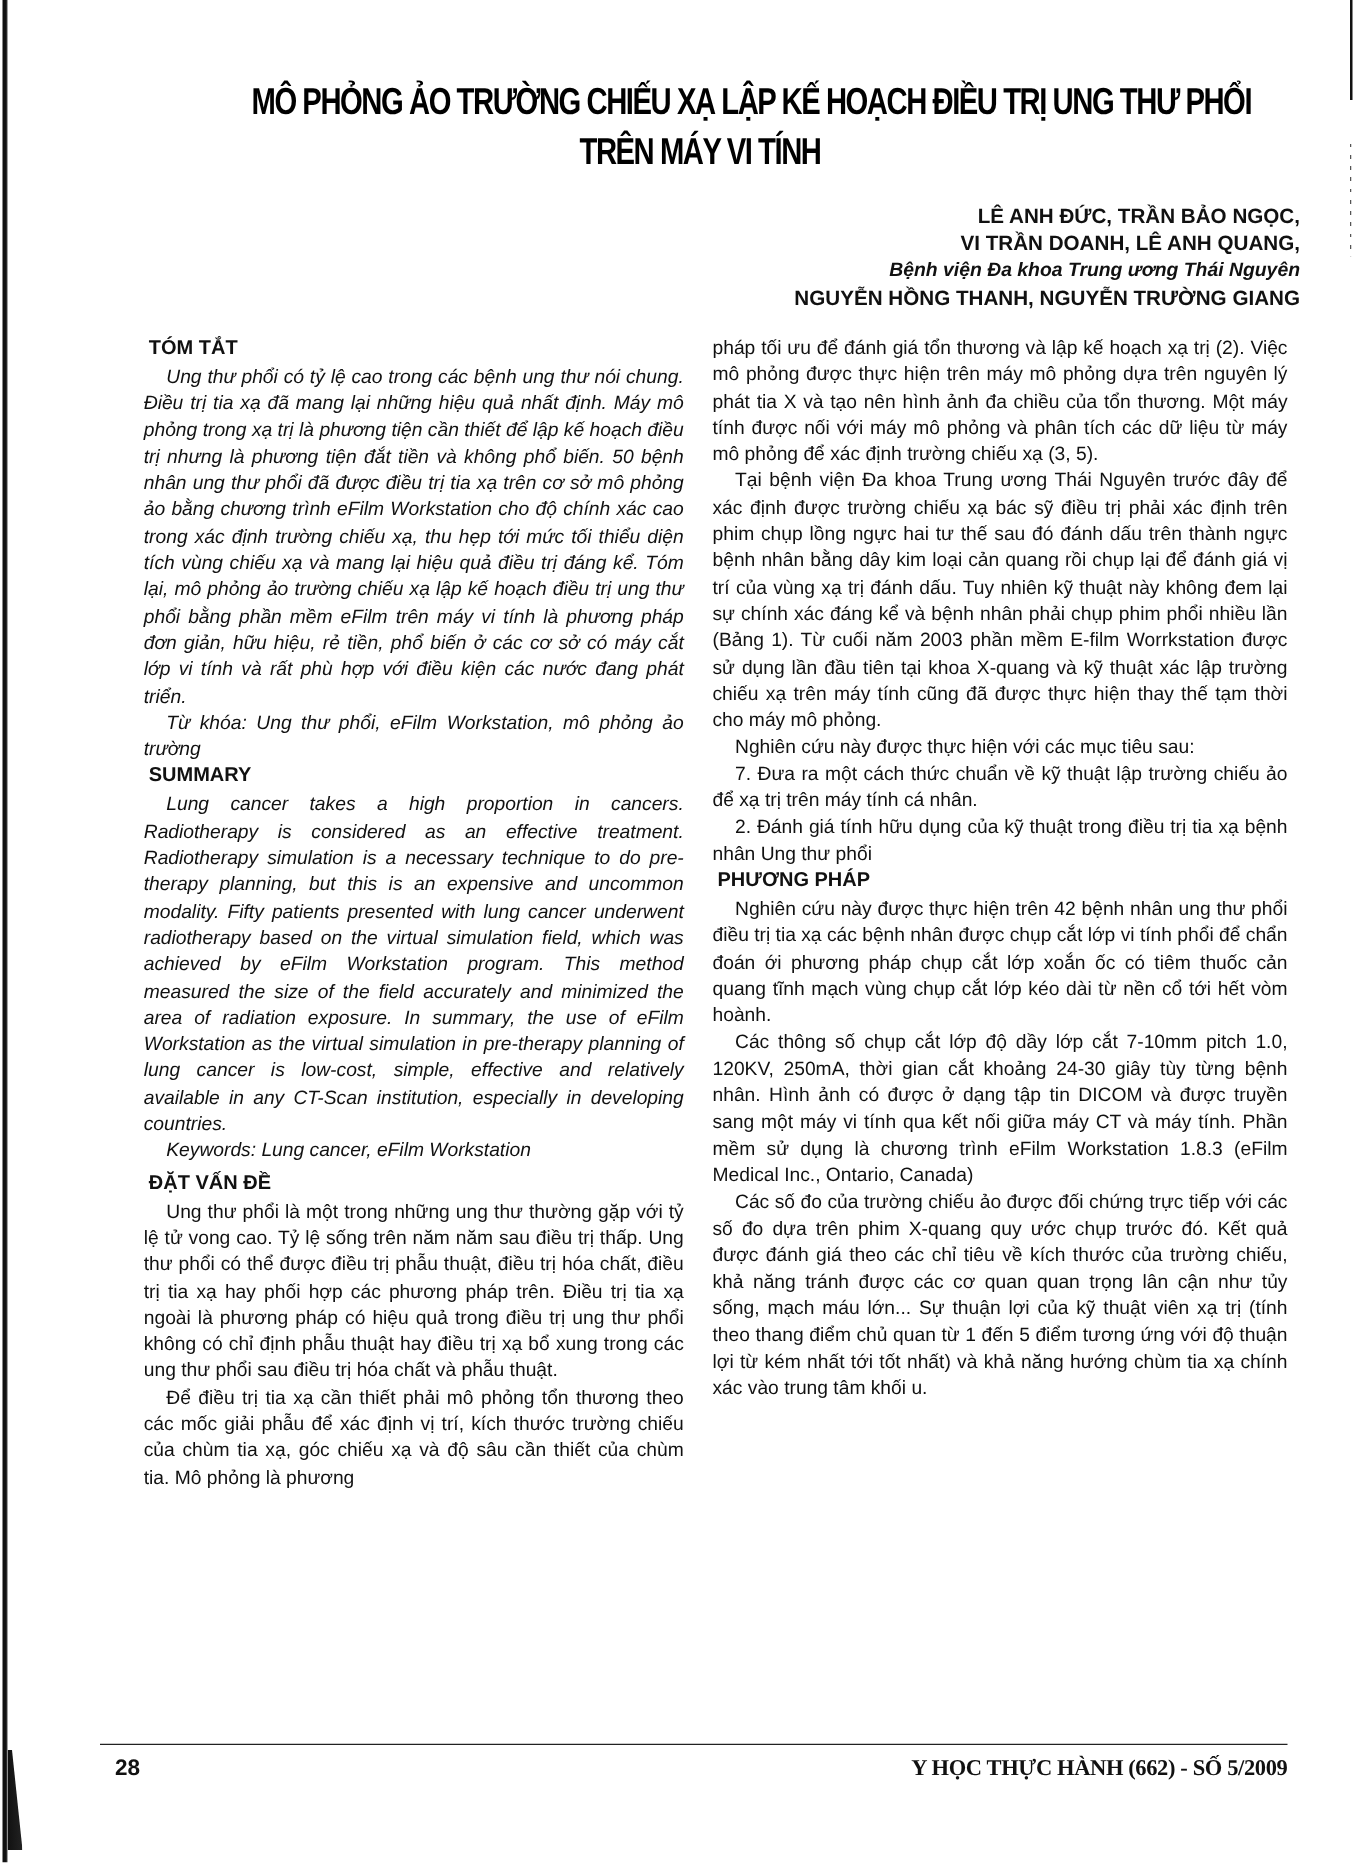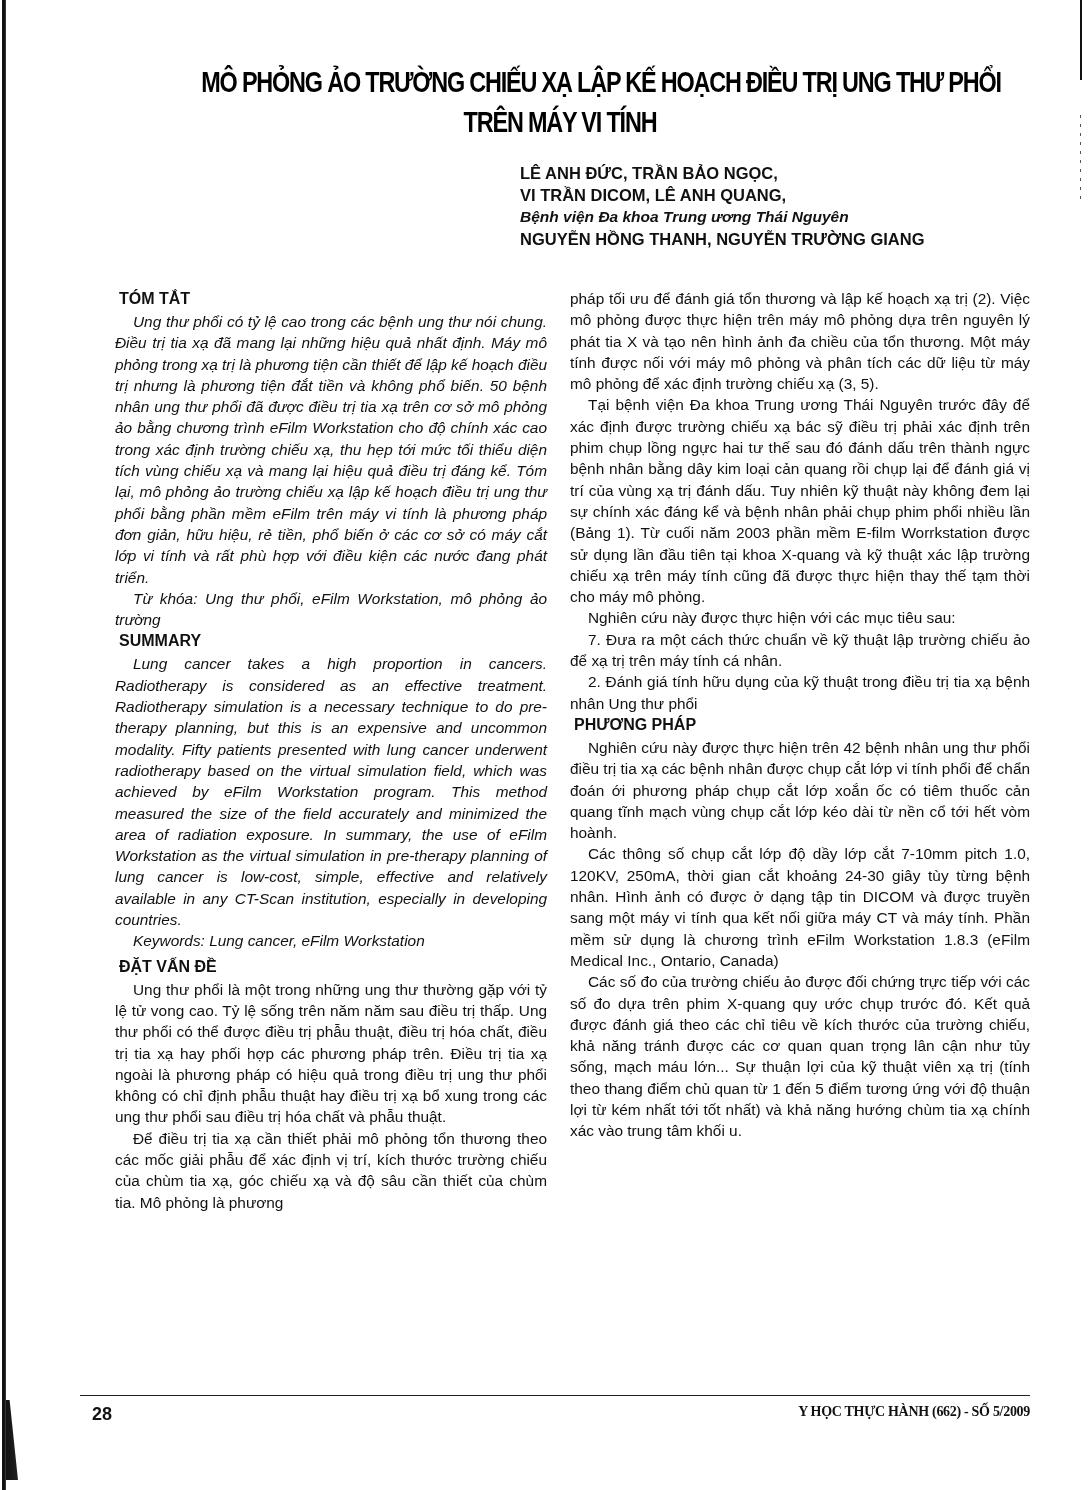--- a/index.html
+++ b/index.html
@@ -29,66 +29,66 @@
       position: absolute; left: 100px; top: 62px; width: 920px;
       text-align: center;
       font-family: "Liberation Sans", sans-serif; font-weight: bold;
       font-size: 30px; line-height: 40px; letter-spacing: -1.5px;
       transform: scaleX(0.78); transform-origin: center top;
       color: #000;
     }
     .title .tline { display: block; white-space: nowrap; }
     .authors {
       position: absolute; left: 520px; top: 162px; width: 520px;
-      text-align: left; font-weight: bold; font-size: 16.5px; line-height: 22px;
+      text-align: right; font-weight: bold; font-size: 16.5px; line-height: 22px;
     }
     .authors .aline { display: block; white-space: nowrap; }
     .authors .affil { font-style: italic; font-size: 15.5px; }
     .col {
-      position: absolute; top: 288px; width: 432px;
+      position: absolute; top: 268px; width: 432px;
       font-size: 15.4px; line-height: 21.3px; text-align: justify;
     }
     .col.left { left: 115px; }
     .col.right { left: 570px; width: 460px; }
     .heading {
       font-weight: bold; font-size: 16px; margin: 0 0 1px 4px; line-height: 22px;
     }
     .para { margin: 0; text-indent: 18px; }
     .para.noindent { text-indent: 0; }
     .italic { font-style: italic; }
     .gap { height: 4px; }
     .footer-rule {
       position: absolute; left: 80px; top: 1395px; width: 950px; height: 1px; background: #222;
     }
     .footer-page {
       position: absolute; left: 92px; top: 1404px;
       font-family: Liberation Sans, sans-serif; font-weight: bold; font-size: 18px;
     }
     .footer-journal {
       position: absolute; right: 60px; top: 1404px;
-      font-family: "Liberation Serif", serif; font-weight: bold; font-size: 14px;
+      font-family: "Liberation Serif", serif; font-weight: bold; font-size: 18px;
       letter-spacing: -0.3px;
     }
   </style>
 </head>
 <body>
 
 <div class="edge-left"></div>
 <div class="edge-left-tail"></div>
 <div class="edge-right"></div>
 <div class="edge-right-dots"></div>
 
 <div class="title">
   <span class="tline">MÔ PHỎNG ẢO TRƯỜNG CHIẾU XẠ LẬP KẾ HOẠCH ĐIỀU TRỊ  UNG THƯ PHỔI</span>
   <span class="tline">TRÊN MÁY VI TÍNH</span>
 </div>
 
 <div class="authors">
   <span class="aline">LÊ ANH ĐỨC, TRẦN BẢO NGỌC,</span>
-  <span class="aline">VI TRẦN DICOM, LÊ ANH QUANG,</span>
+  <span class="aline">VI TRẦN DOANH, LÊ ANH QUANG,</span>
   <span class="aline affil">Bệnh viện Đa khoa Trung ương Thái Nguyên</span>
   <span class="aline">NGUYỄN HỒNG THANH,  NGUYỄN TRƯỜNG GIANG</span>
 </div>
 
 <div class="col left">
   <div class="heading">TÓM TẮT</div>
   <p class="para italic">Ung thư phổi có tỷ lệ cao trong các bệnh ung thư nói chung. Điều trị tia xạ đã mang lại những hiệu quả nhất định. Máy mô phỏng trong xạ trị là phương tiện cần thiết để lập kế hoạch điều trị nhưng là phương tiện đắt tiền và không phổ biến. 50 bệnh nhân ung thư phổi đã được điều trị tia xạ trên cơ sở mô phỏng ảo bằng chương trình eFilm Workstation cho độ chính xác cao trong xác định trường chiếu xạ, thu hẹp tới mức tối thiểu diện tích vùng chiếu xạ và mang lại hiệu quả điều trị đáng kể. Tóm lại, mô phỏng ảo trường chiếu xạ lập kế hoạch điều trị ung thư phổi bằng phần mềm eFilm trên máy vi tính là phương pháp đơn giản, hữu hiệu, rẻ tiền, phổ biến ở các cơ sở có máy cắt lớp vi tính và rất phù hợp với điều kiện các nước đang phát triển.</p>
   <p class="para italic">Từ khóa: Ung thư phổi, eFilm Workstation, mô phỏng ảo trường</p>
   <div class="heading">SUMMARY</div>
   <p class="para italic">Lung cancer takes a high proportion in cancers. Radiotherapy is considered as an effective treatment. Radiotherapy simulation is a necessary technique to do pre-therapy planning, but this is an expensive and uncommon modality. Fifty patients presented with lung cancer underwent radiotherapy based on the virtual simulation field, which was achieved by eFilm Workstation program. This method measured the size of the field accurately and minimized the area of radiation exposure. In summary, the use of eFilm Workstation as the virtual simulation in pre-therapy planning of lung cancer is low-cost, simple, effective and relatively available in any CT-Scan institution, especially in developing countries.</p>

